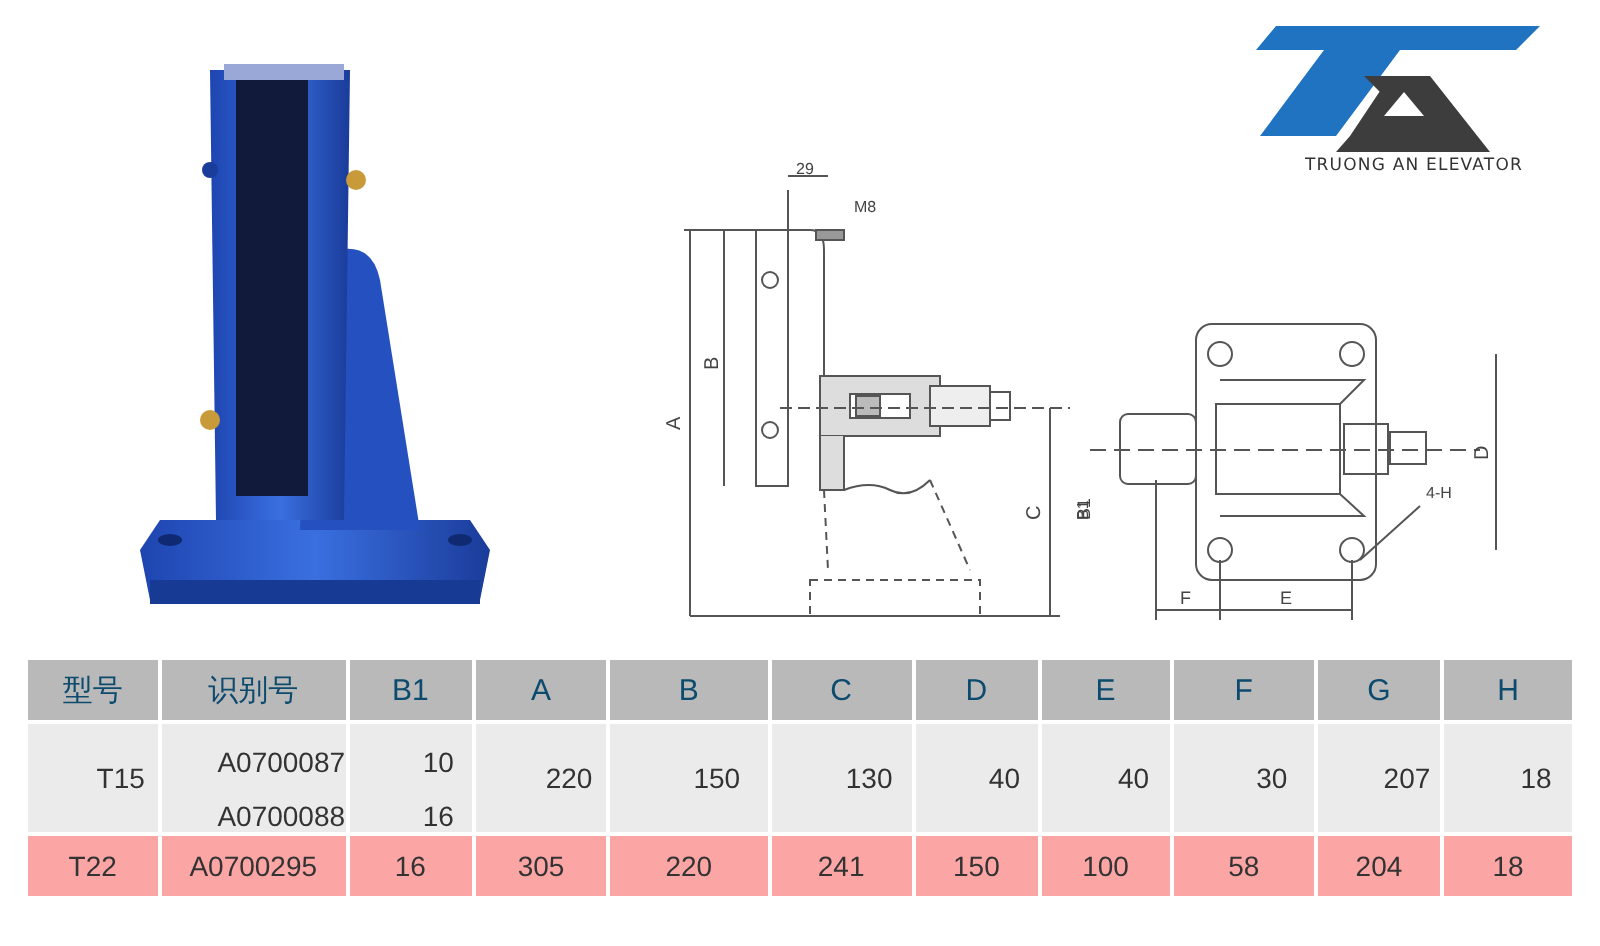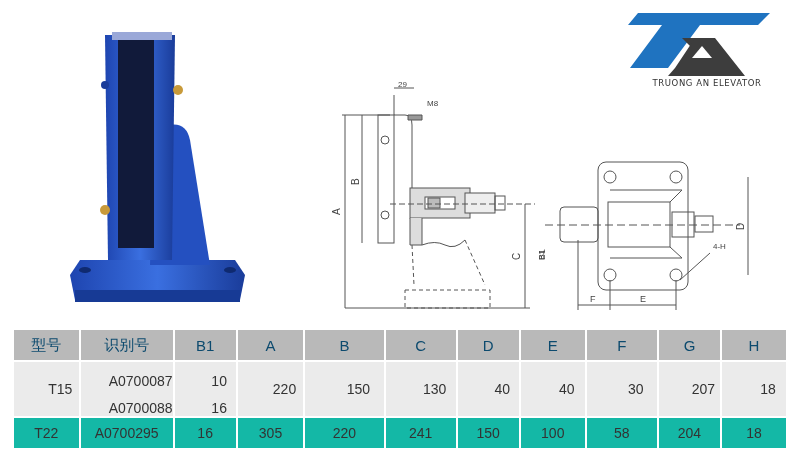--- a/index.html
+++ b/index.html
@@ -9,21 +9,21 @@
   .photo { position:absolute; left:60px; top:20px; width:200px; height:285px; }
   .drawing-side { position:absolute; left:330px; top:80px; width:220px; height:235px; }
   .drawing-top { position:absolute; left:530px; top:150px; width:250px; height:165px; }
   .logo { position:absolute; left:620px; top:8px; width:170px; height:85px; }
   .logo-text { position:absolute; left:622px; top:78px; width:170px; font-size:8.5px; letter-spacing:0.6px; color:#333; font-family:"DejaVu Sans", sans-serif; text-align:center; }
 
   .spec-table { position:absolute; left:12px; top:328px; width:776px; border-collapse:separate; border-spacing:2px; }
   .spec-table td, .spec-table th { text-align:center; font-weight:normal; font-size:14px; color:#333; }
   .spec-table th { background:#b9b9b9; height:30px; font-size:15px; color:#0c4a6e; }
   .spec-table tr.r1 td { background:#ebebeb; height:45px; line-height:16px;padding-left:28px; }
-  .spec-table tr.r2 td { background:#14b8a6; height:30px; }
+  .spec-table tr.r2 td { background:#fca5a5; height:30px; }
   .two-line span { display:block;margin-top:11px; }
 </style>
 </head>
 <body>
 
 <svg class="photo" viewBox="0 0 200 285">
   <defs>
     <linearGradient id="bl" x1="0" x2="1" y1="0" y2="0">
       <stop offset="0" stop-color="#1e45b0"></stop>
       <stop offset="0.5" stop-color="#3a6fe0"></stop>

